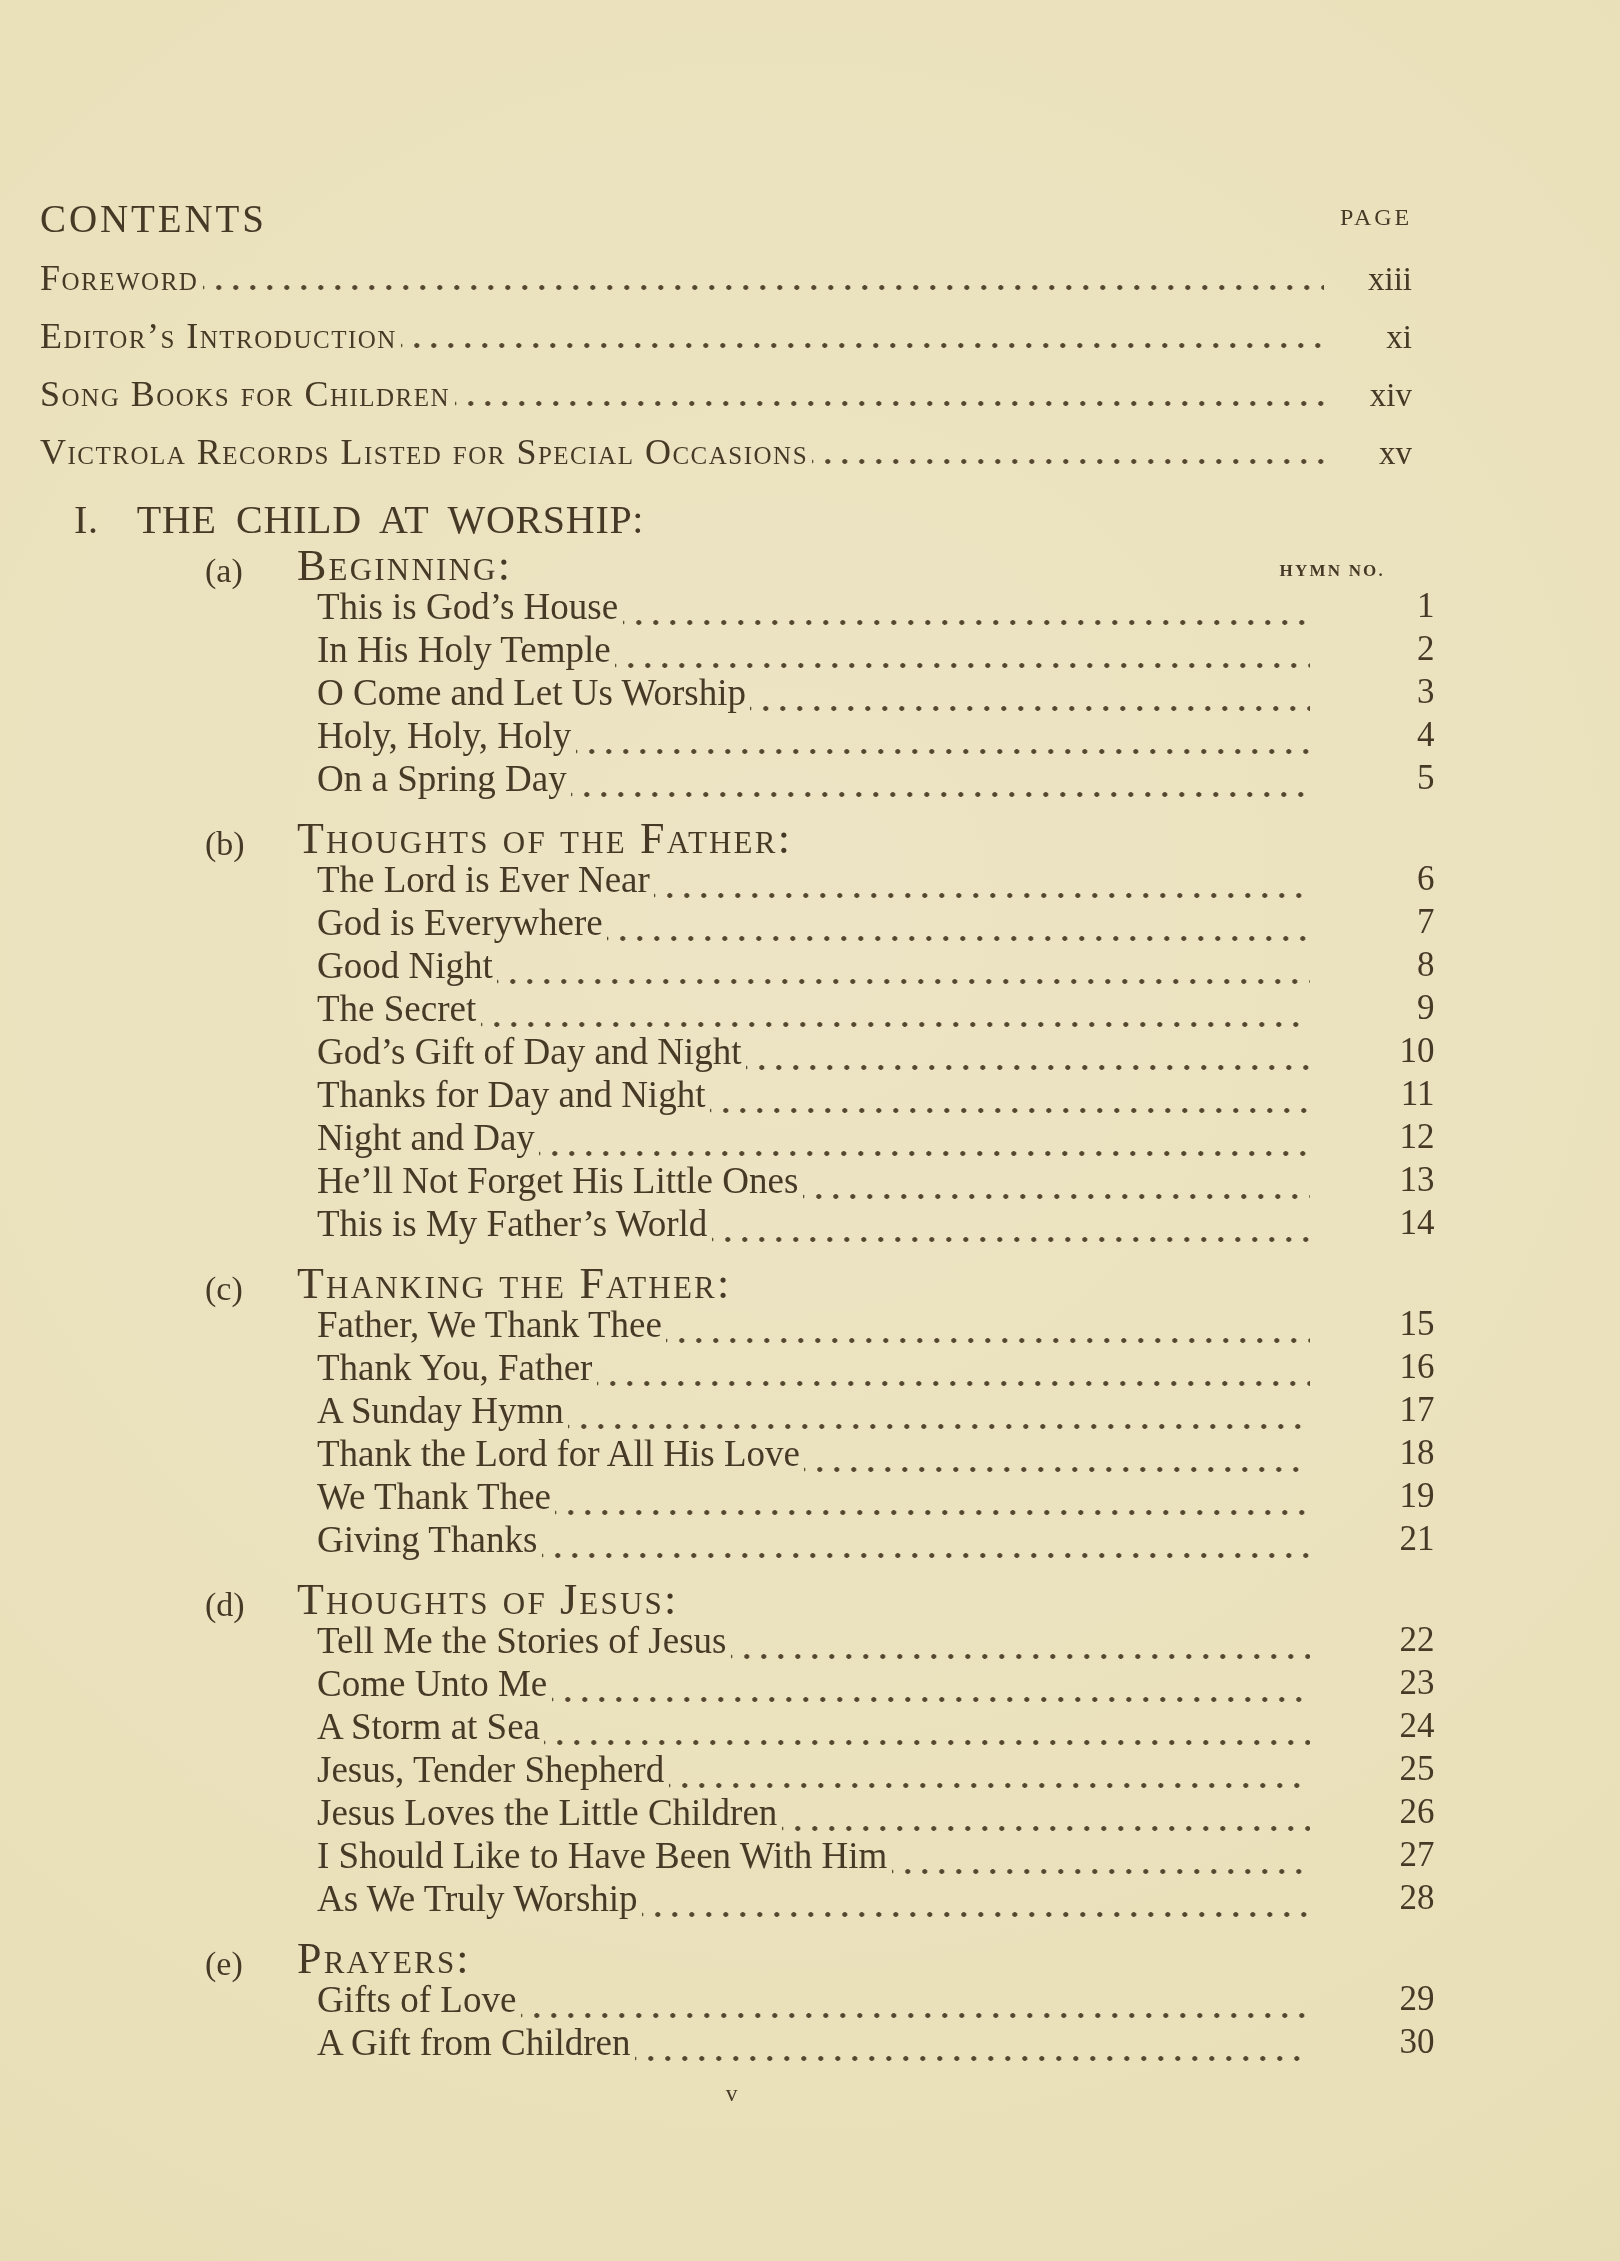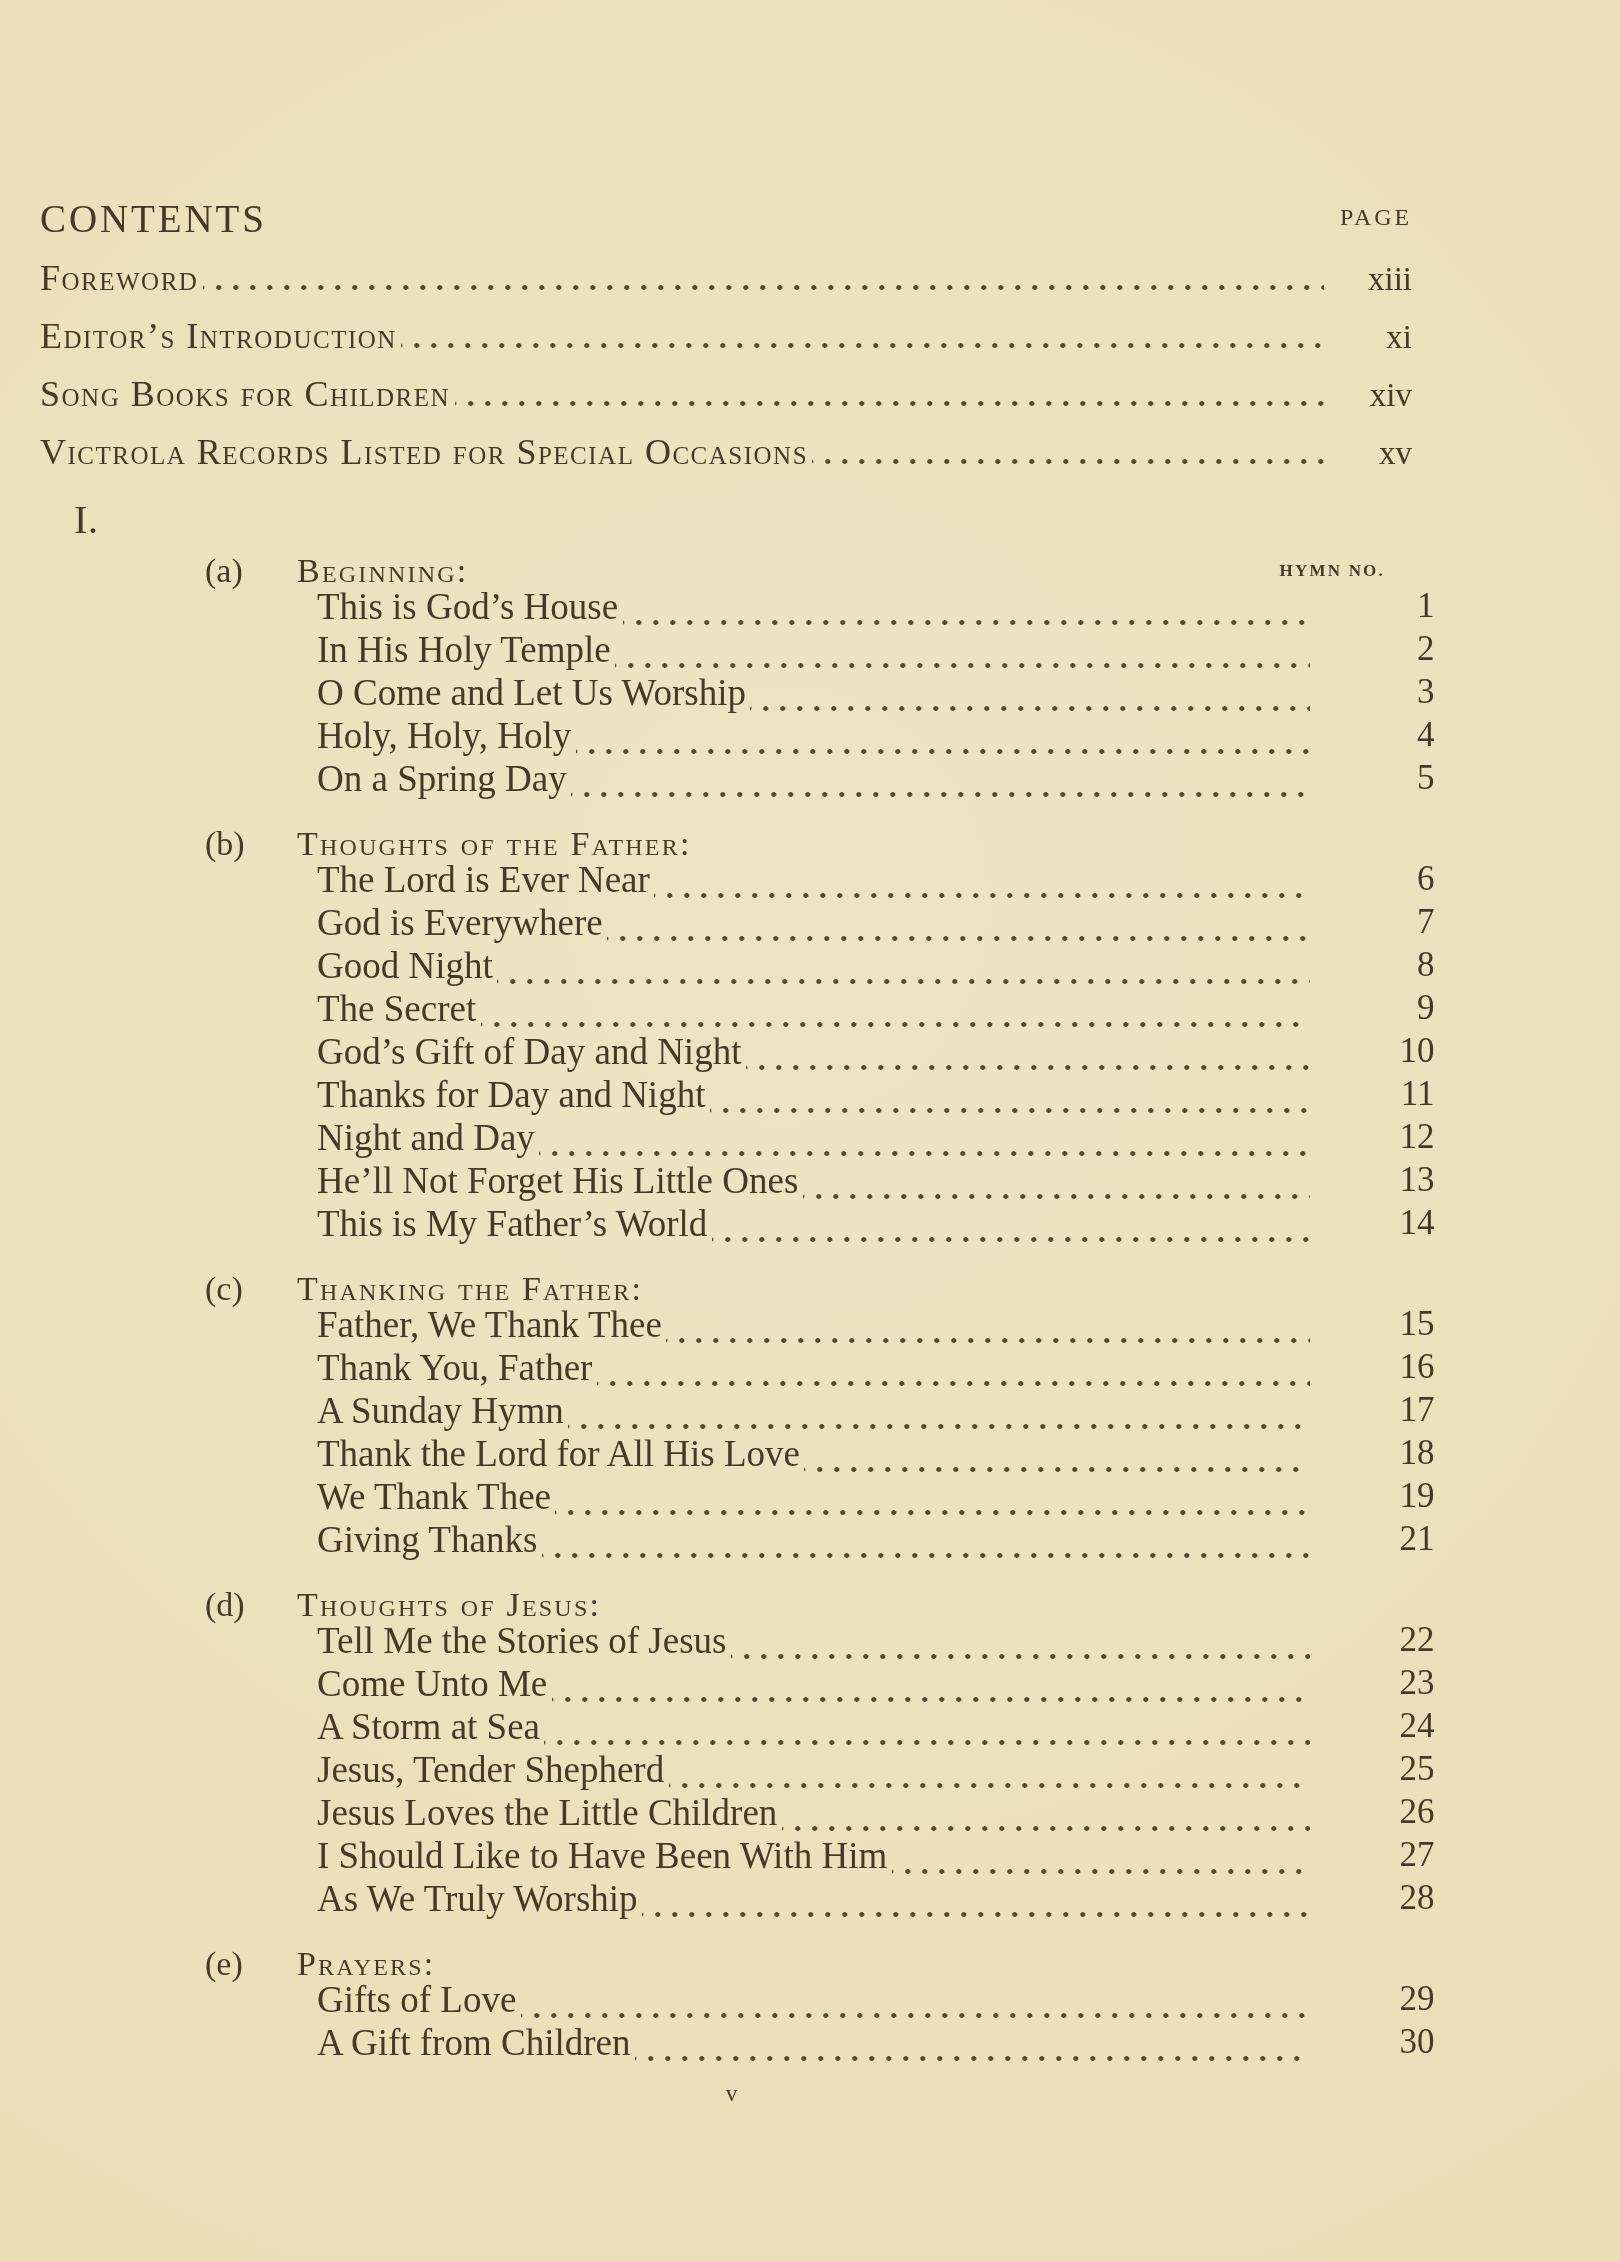--- a/index.html
+++ b/index.html
@@ -66,21 +66,21 @@
   .sub-heading{
     position:relative;
     margin-top:13px;height:45px;
     display:flex;align-items:flex-end;
     padding-left:165px;line-height:1;
   }
   .sub-heading.first{margin-top:2.9px;}
   .sub-letter{width:92px;font-size:34px;flex:0 0 92px;}
   .sub-title{
     font-variant:small-caps;
-    font-size:34px;letter-spacing:2.2px;white-space:nowrap;
+    font-size:44px;letter-spacing:2.2px;white-space:nowrap;
   }
   .hymn-col-label{
     position:absolute;right:70px;bottom:8.8px;
     font-size:17px;font-weight:bold;letter-spacing:2.2px;line-height:1;margin-top:7px;
   }
   
   .item-row{
     display:flex;align-items:flex-start;
     height:43px;
     padding-left:277px;padding-right:20.5px;
@@ -126,20 +126,21 @@
 
   <div class="front-row">
     <span class="front-label">Victrola Records Listed for Special Occasions</span>
     <span class="leader"></span>
     <span class="front-page-no">xv</span>
   </div>
 </div>
 
   <div class="section-heading">
     <span class="section-numeral">I.</span>
+    <span class="section-title">THE CHILD AT WORSHIP:</span>
   </div>
 
   <div class="sub-heading first">
     <span class="sub-letter">(a)</span>
     <span class="sub-title">Beginning:</span>
     <span class="hymn-col-label">HYMN NO.</span>
   </div>
   <div>
   <div class="item-row">
     <span class="item-title">This is God’s House</span>

